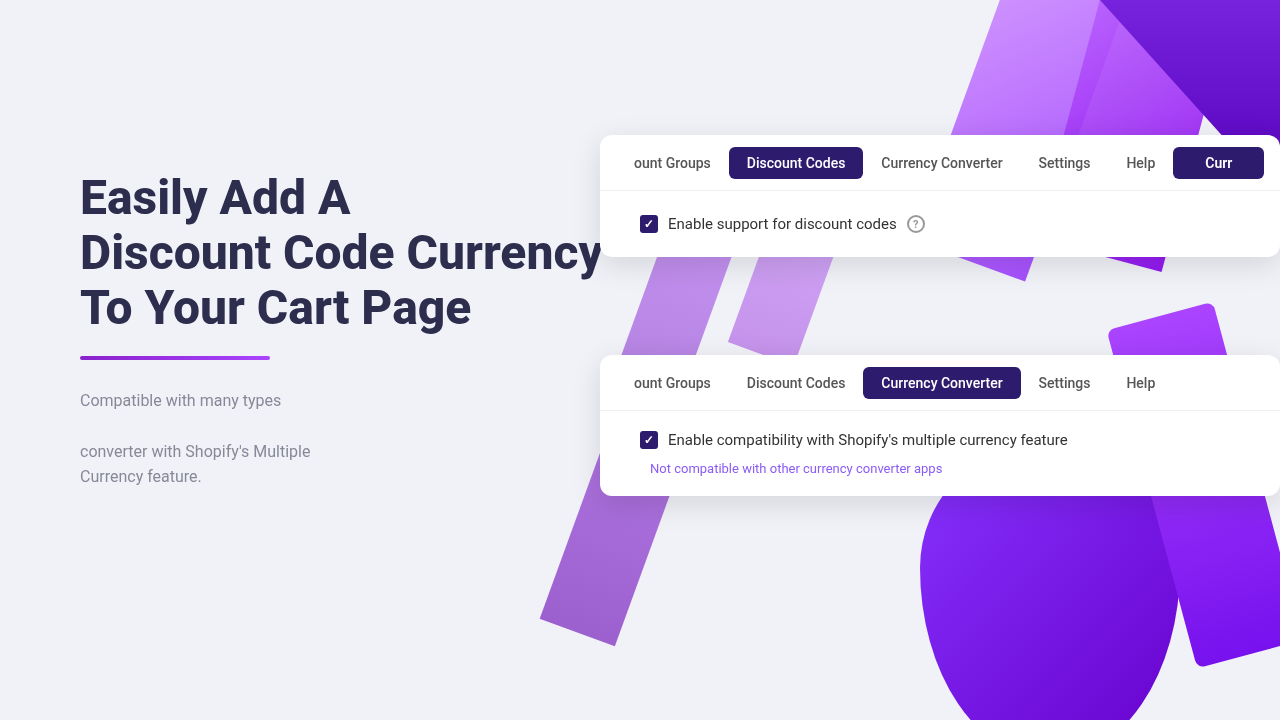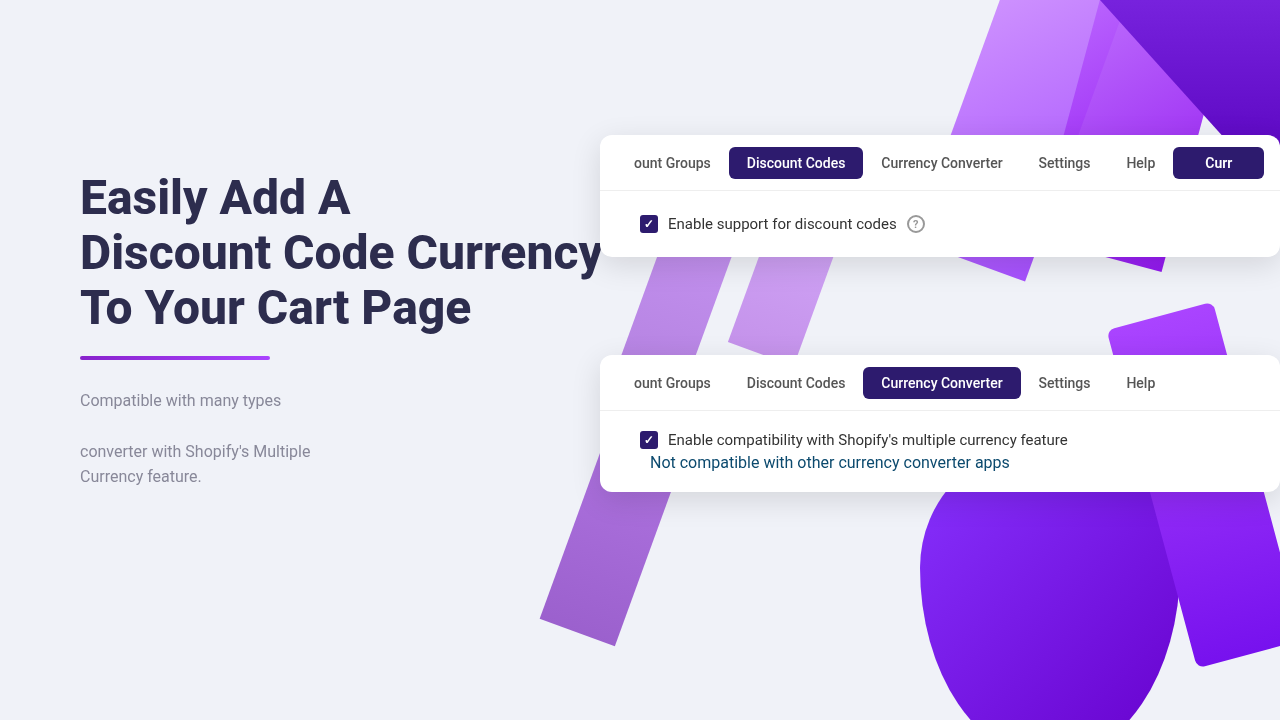--- a/index.html
+++ b/index.html
@@ -253,23 +253,23 @@
       display: flex;
       align-items: center;
       justify-content: center;
       font-size: 11px;
       color: #999;
       font-weight: bold;
       cursor: pointer;
     }
 
     .sub-label {
-      font-size: 16px;
-      color: #0c4a6e;
-      margin-top: 4px;
+      font-size: 13px;
+      color: #8b5cf6;
+      margin-top: 12px;
       padding-left: 10px;
     }
 
     .card-body-col {
       padding: 20px 40px;
     }
   </style>
 </head>
 <body>
 

